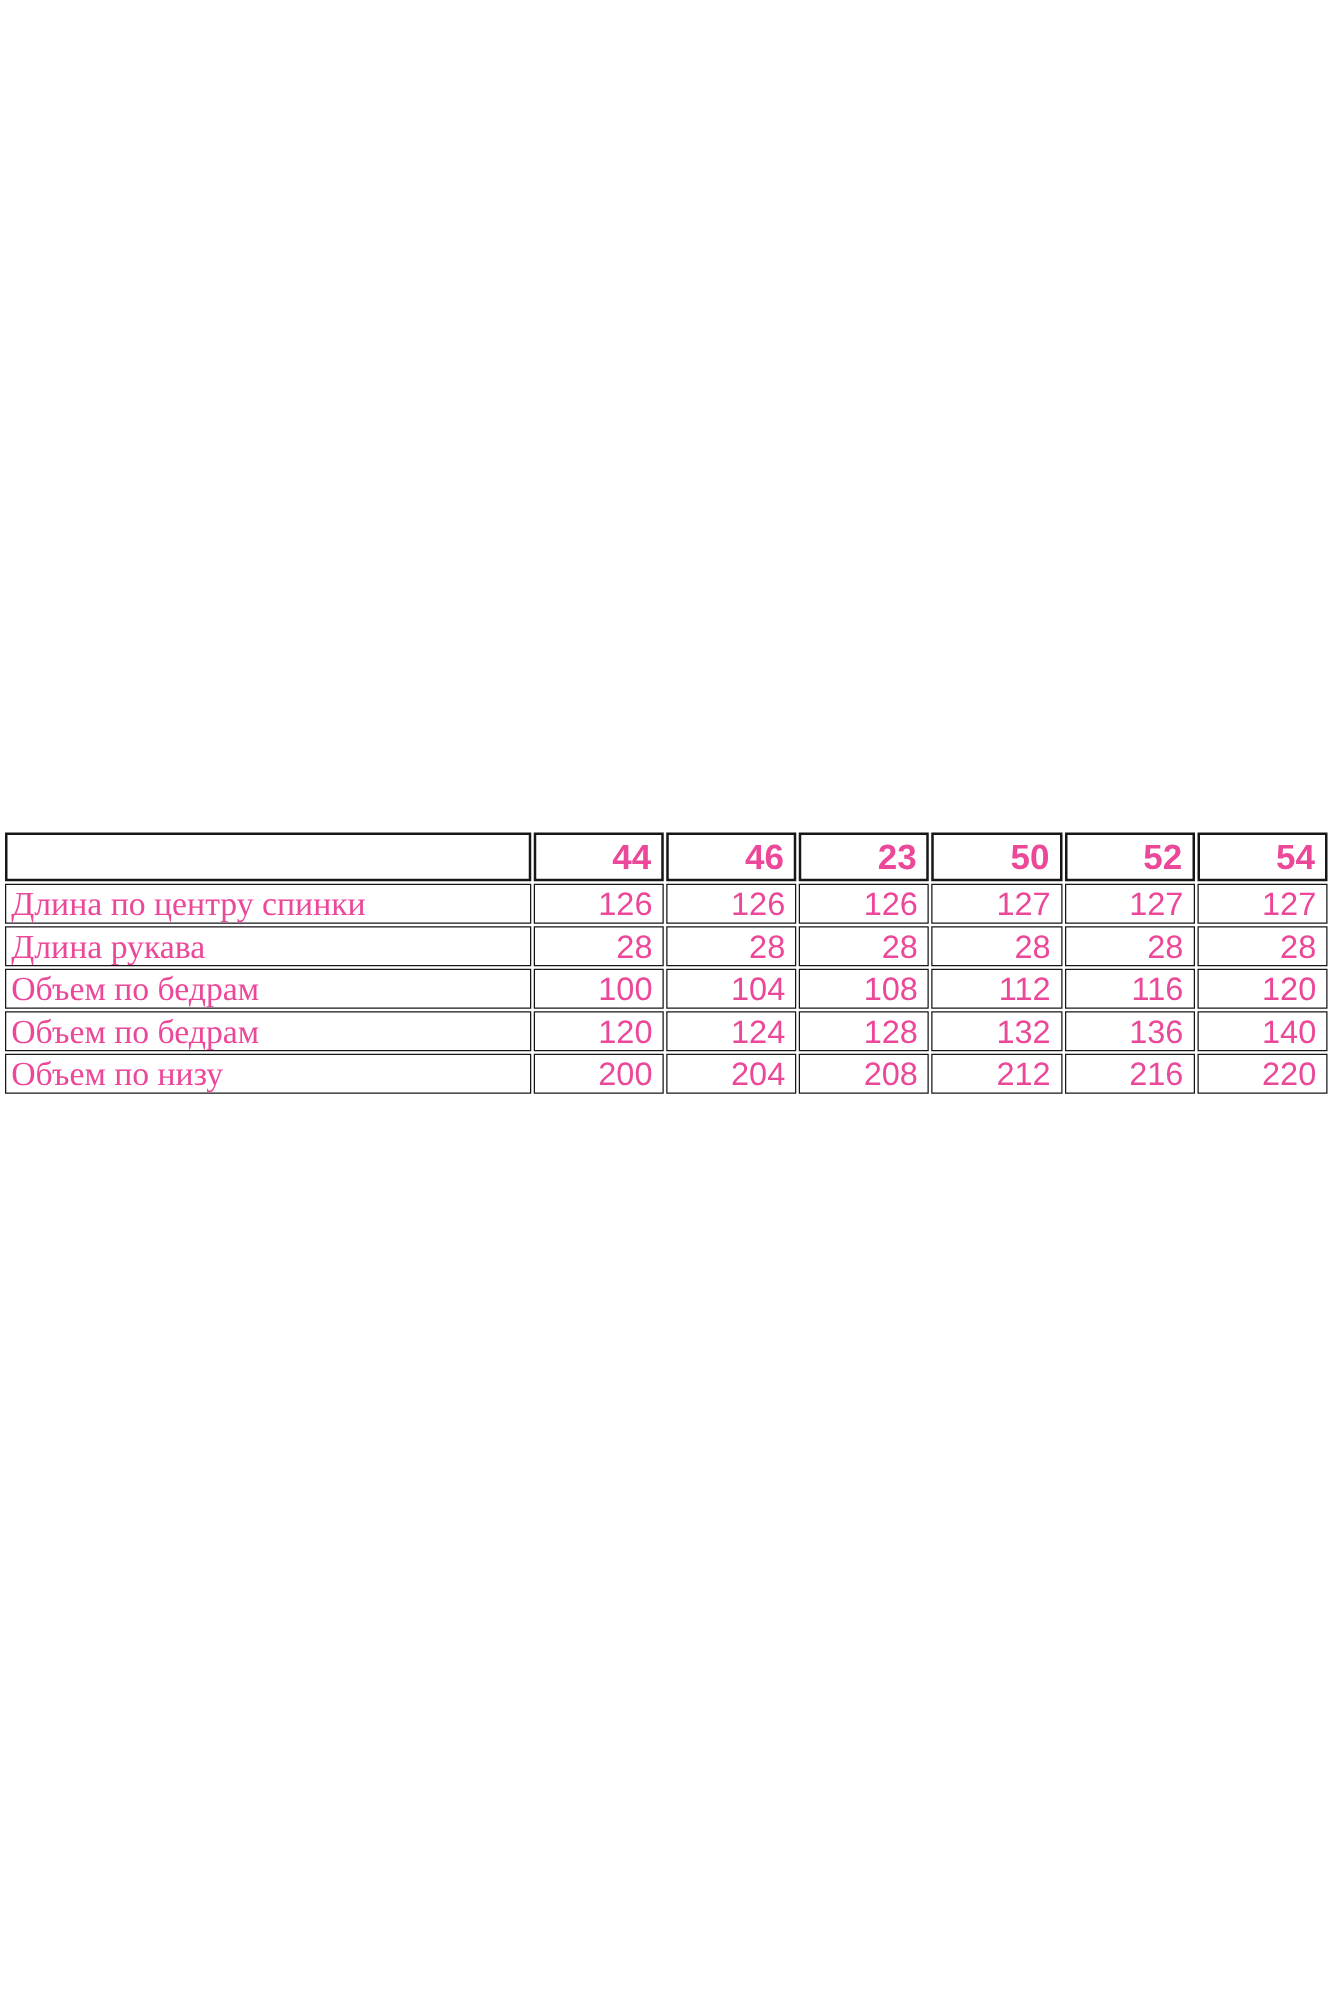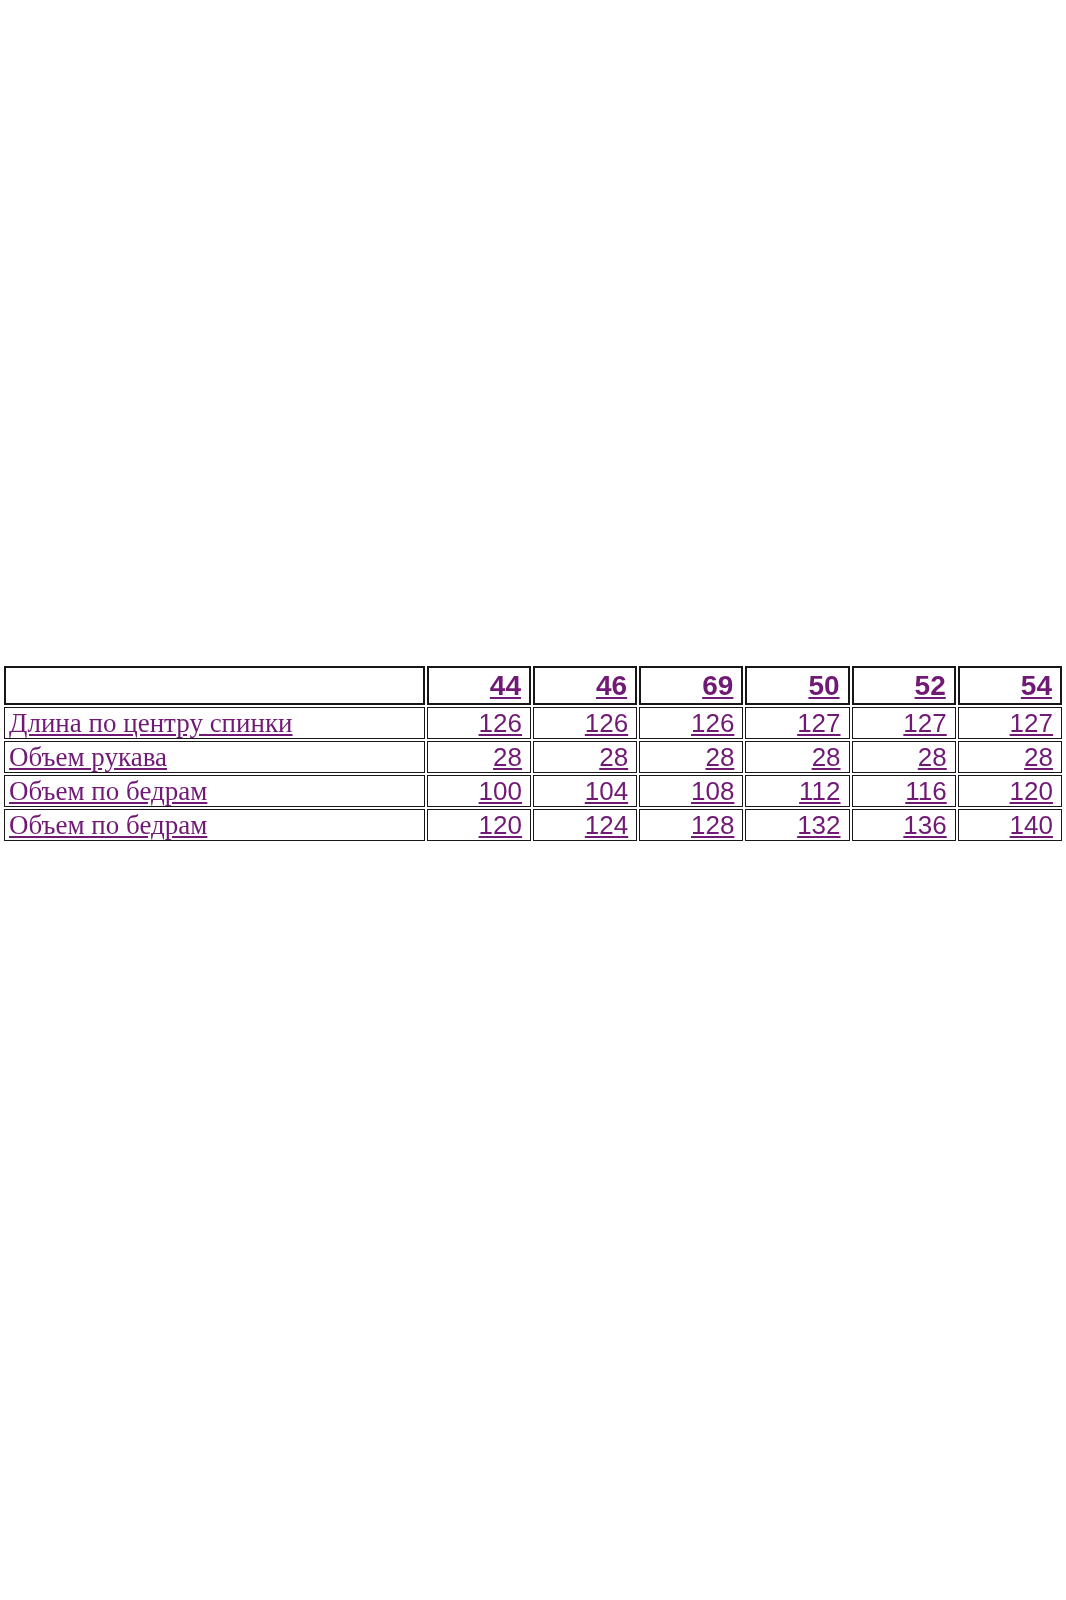--- a/index.html
+++ b/index.html
@@ -21,24 +21,23 @@
     width: 1062px;
   }
   table.size-chart {
     border-collapse: separate;
     border-spacing: 2px;
     table-layout: fixed;
     width: 100%;
   }
   th, td {
     background: #ffffff;
-    color: #701a75;
+    color: #ec4899;
     overflow: hidden;
     white-space: nowrap;
-    text-decoration: underline;
   }
   th {
     border: 2px solid #17171a;
     font-family: "Liberation Sans", sans-serif;
     font-weight: bold;
     font-size: 28px;
     text-align: right;
     height: 35px;
     line-height: 35px;
     padding: 0 8px 0 2px;
@@ -81,38 +80,38 @@
         <col class="c-size">
       <col class="c-size">
         <col class="c-size">
         <col class="c-size">
     </colgroup>
     <thead>
       <tr>
         <th class="corner"></th>
         <th>44</th>
         <th>46</th>
-        <th>69</th>
+        <th>23</th>
         <th>50</th>
         <th>52</th>
         <th>54</th>
       </tr>
     </thead>
     <tbody>
       <tr>
         <td class="row-label">Длина по центру спинки</td>
         <td class="num">126</td>
         <td class="num">126</td>
         <td class="num">126</td>
         <td class="num">127</td>
         <td class="num">127</td>
         <td class="num">127</td>
       </tr>
       <tr>
-        <td class="row-label">Объем рукава</td>
+        <td class="row-label">Длина рукава</td>
         <td class="num">28</td>
         <td class="num">28</td>
         <td class="num">28</td>
         <td class="num">28</td>
         <td class="num">28</td>
         <td class="num">28</td>
       </tr>
       <tr>
         <td class="row-label">Объем по бедрам</td>
         <td class="num">100</td>
@@ -124,15 +123,24 @@
       </tr>
       <tr>
         <td class="row-label">Объем по бедрам</td>
         <td class="num">120</td>
         <td class="num">124</td>
         <td class="num">128</td>
         <td class="num">132</td>
         <td class="num">136</td>
         <td class="num">140</td>
       </tr>
+      <tr>
+        <td class="row-label">Объем по низу</td>
+        <td class="num">200</td>
+        <td class="num">204</td>
+        <td class="num">208</td>
+        <td class="num">212</td>
+        <td class="num">216</td>
+        <td class="num">220</td>
+      </tr>
     </tbody>
   </table>
 </div>
 
 </body></html>

